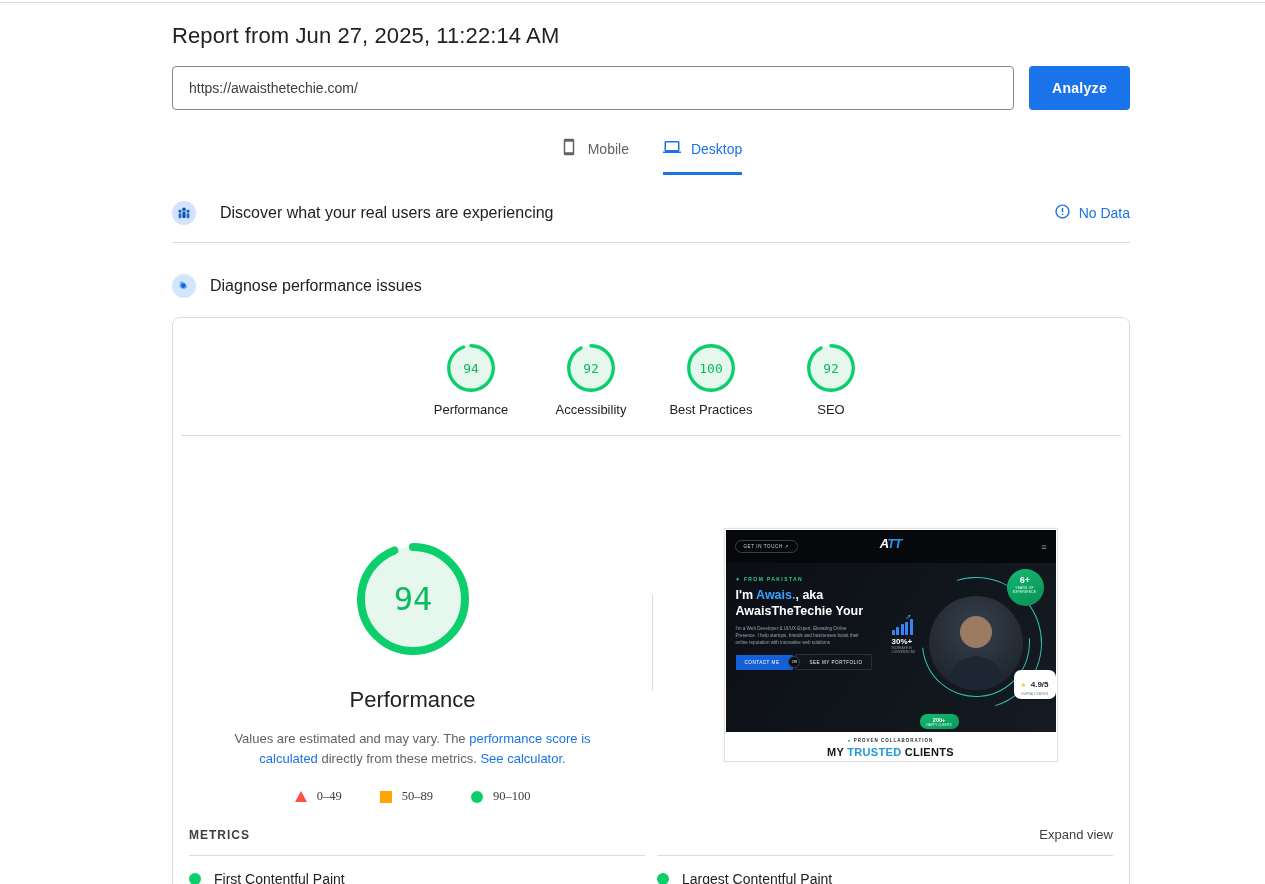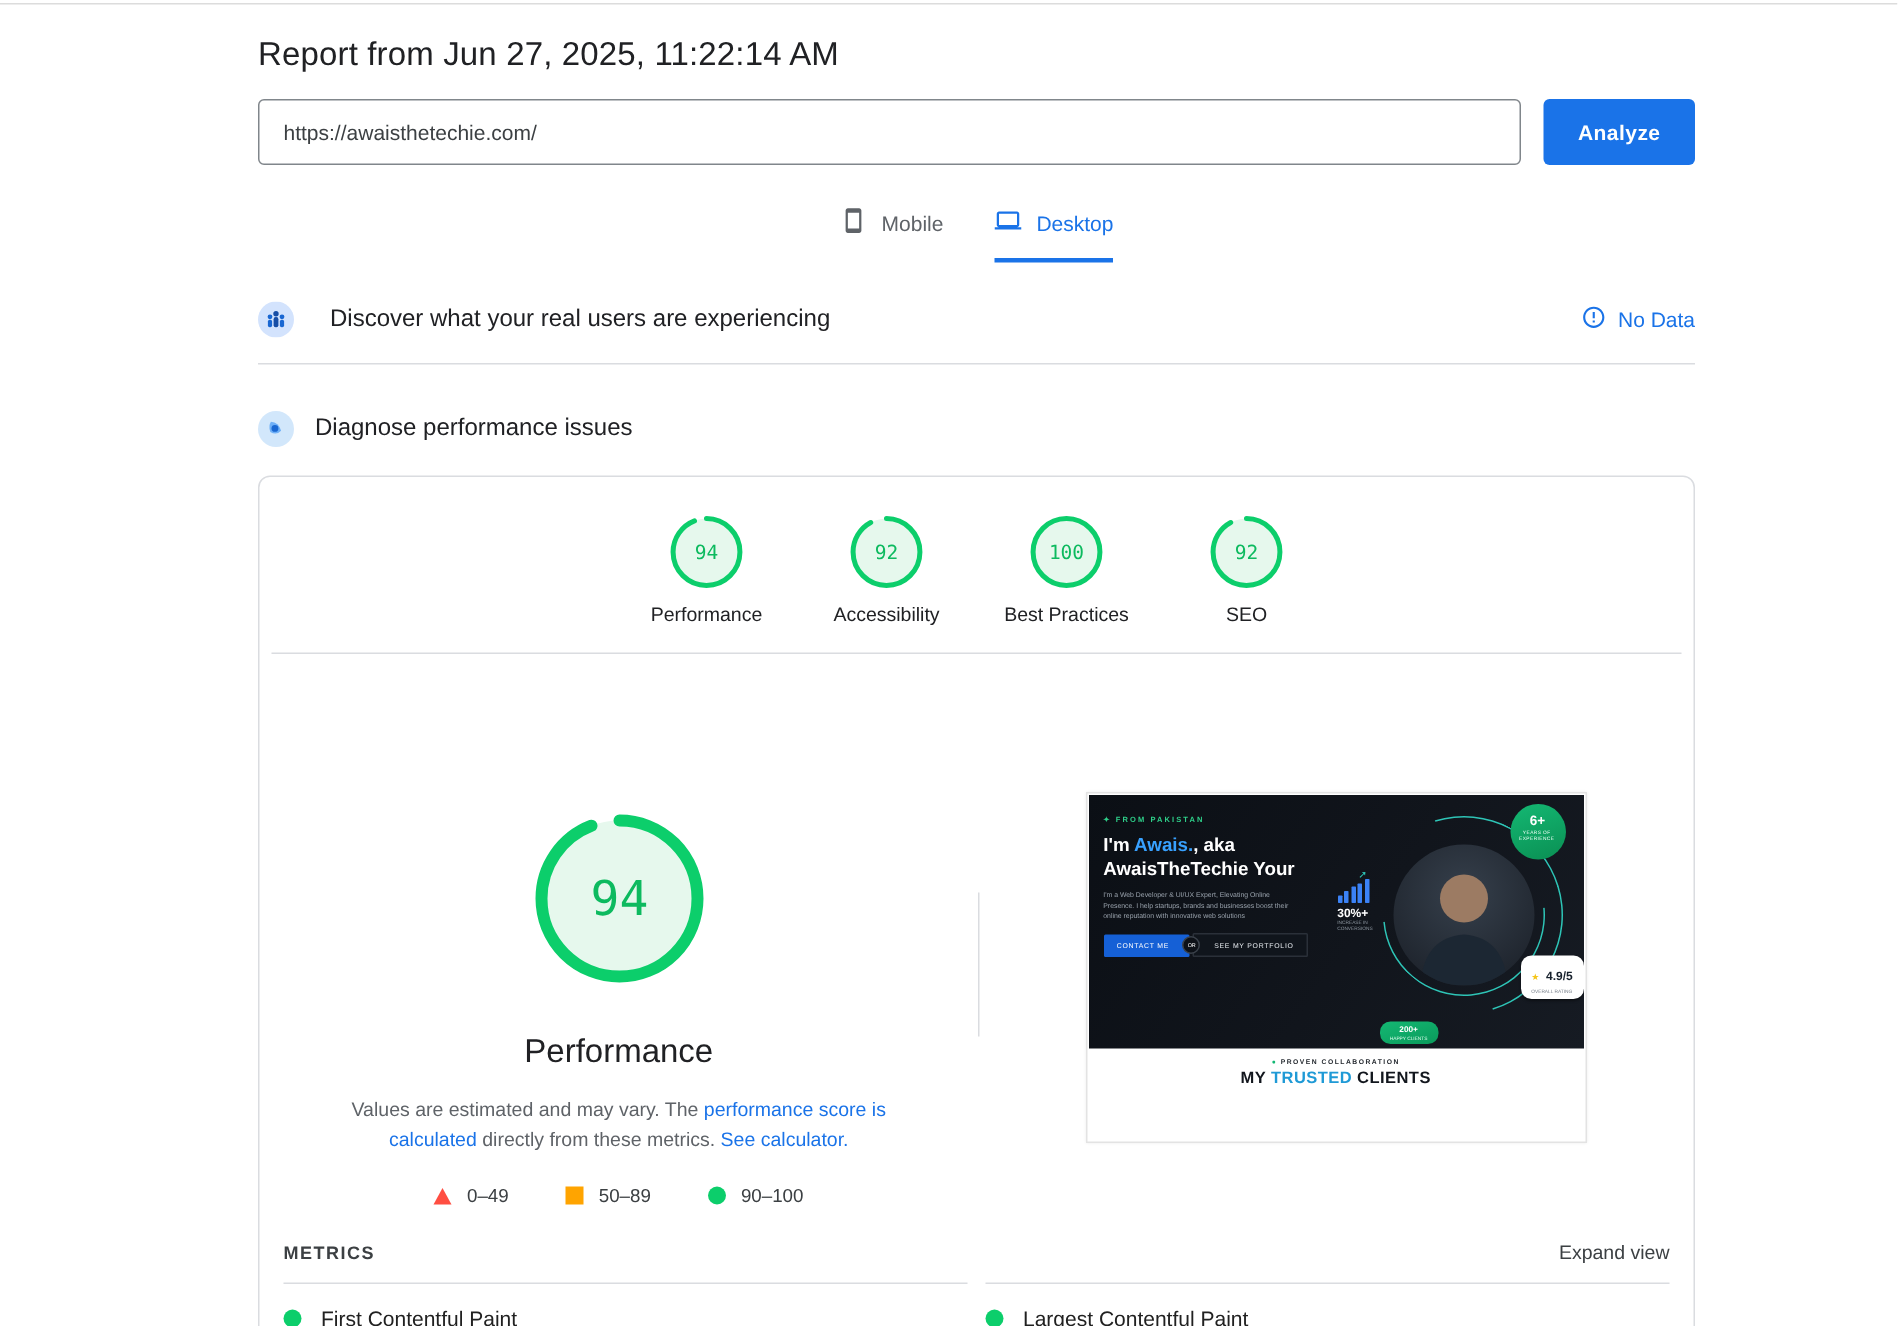--- a/index.html
+++ b/index.html
@@ -42,21 +42,21 @@
 
   .gauge-region { display:flex; position:relative; }
   .left-col { width:479px; text-align:center; }
   .right-col { flex:1; }
   .v-divider { position:absolute; left:479px; top:159px; height:96px; width:1px; background:#dadce0; }
 
   .big-gauge-wrap { margin-top:103px; }
   .perf-label { font-size:22px; color:#202124; margin-top:24px; }
   .disclaimer { width:410px; margin:16px auto 0; font-size:13px; line-height:20px; color:#5f6368; }
   .disclaimer a { color:#1a73e8; text-decoration:none; }
-  .legend { display:flex; justify-content:center; gap:38px; margin-top:20px; align-items:center; }
+  .legend { display:flex; justify-content:center; gap:38px; margin-top:20px; align-items:center;font-family:Liberation Serif, serif; }
   .legend-item { display:flex; align-items:center; gap:10px; font-size:12.5px; color:#3c4043; }
   .lg-triangle { width:0; height:0; border-left:6px solid transparent; border-right:6px solid transparent;
     border-bottom:11px solid #ff4e42; }
   .lg-square { width:12px; height:12px; background:#ffa400; }
   .lg-circle { width:12px; height:12px; border-radius:50%; background:#0cce6b; }
 
   .thumb-outer { width:334px; margin:92px auto 0; border:1px solid #e3e3e3; background:#fff;
     padding:1px; box-shadow:0 0 2px rgba(0,0,0,.08); cursor:pointer; }
   .thumb { width:330px; height:230px; overflow:hidden; position:relative; background:#fff; }
 
@@ -256,20 +256,28 @@
             <span class="lg-circle"></span>
             <span>90–100</span>
           </div>
         </div>
       </div>
 
       <div class="right-col">
         <div class="thumb-outer">
           <div class="thumb">
 
+            <div class="tb-header">
+              <span class="tb-cta">GET IN TOUCH ↗</span>
+              <span class="tb-logo">
+                <span class="tb-logo-main"><span>A</span><span class="blue">TT</span></span><br>
+                <span class="tb-logo-sub"><span class="t1">Awais</span><span class="t2">The</span><span class="t3">Techie</span></span>
+              </span>
+              <span class="tb-menu">≡</span>
+            </div>
 
             <div class="tb-hero">
               <div class="tb-tag">✦ FROM PAKISTAN</div>
               <div class="tb-heading"><span>I'm </span><span class="hl">Awais.</span><span>, aka AwaisTheTechie Your</span></div>
               <div class="tb-para">I'm a Web Developer &amp; UI/UX Expert, Elevating Online Presence. I help startups, brands and businesses boost their online reputation with innovative web solutions</div>
               <div class="tb-btns">
                 <span class="tb-btn-contact">CONTACT ME</span>
                 <span class="tb-or">OR</span>
                 <span class="tb-btn-portfolio">SEE MY PORTFOLIO</span>
               </div>

